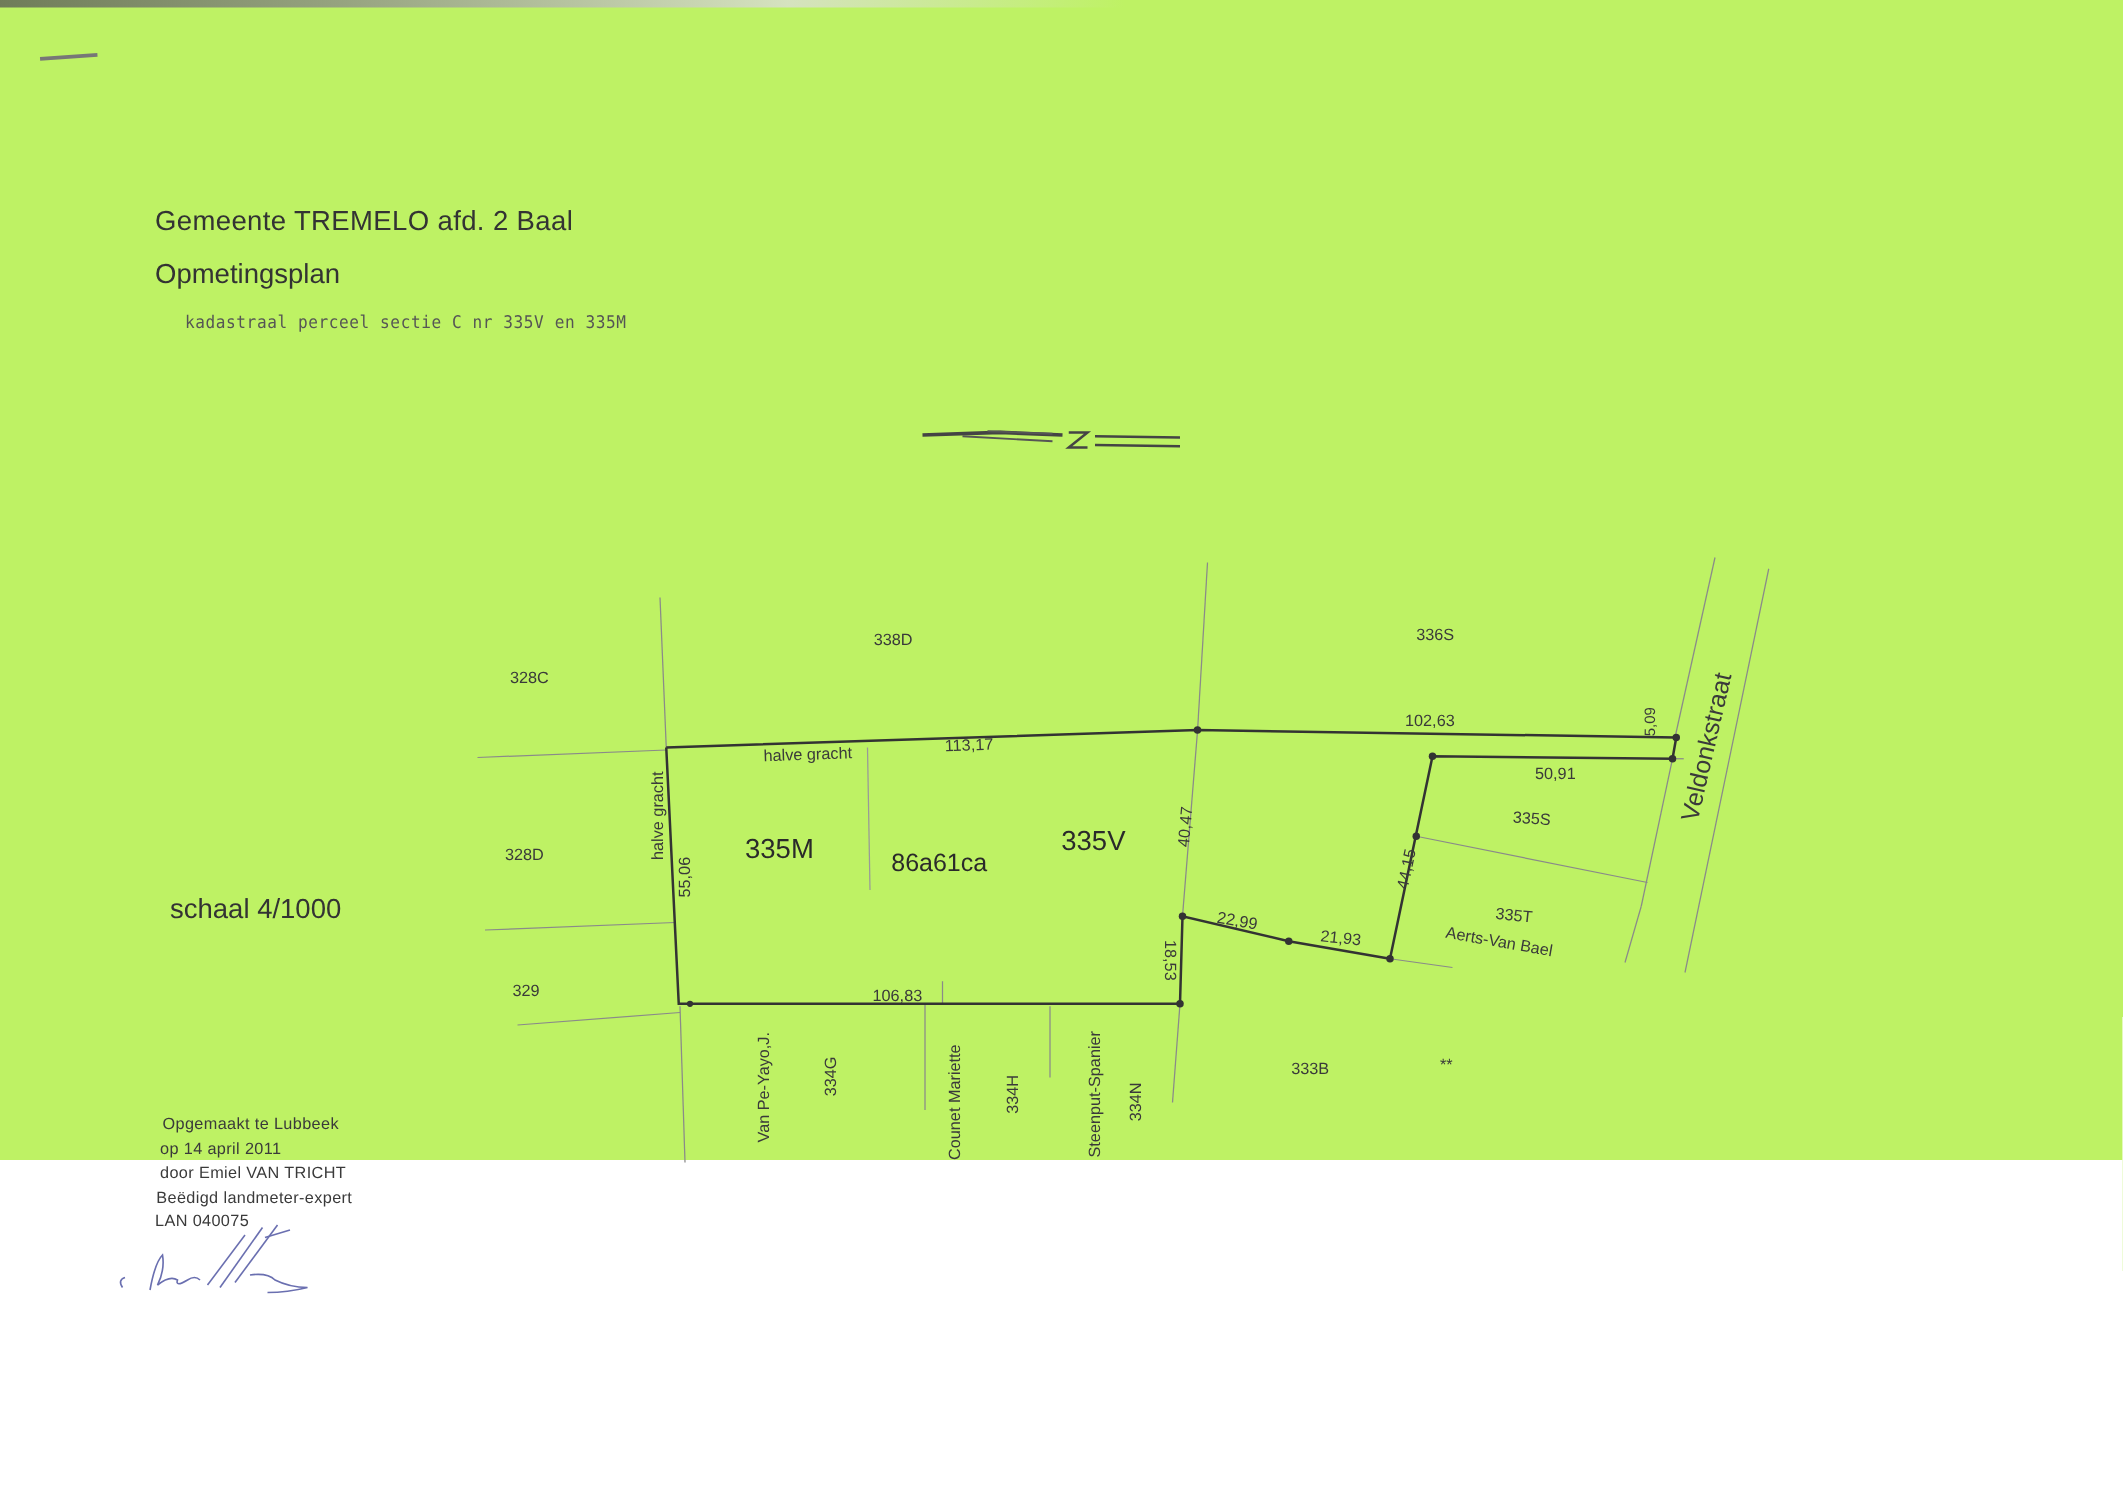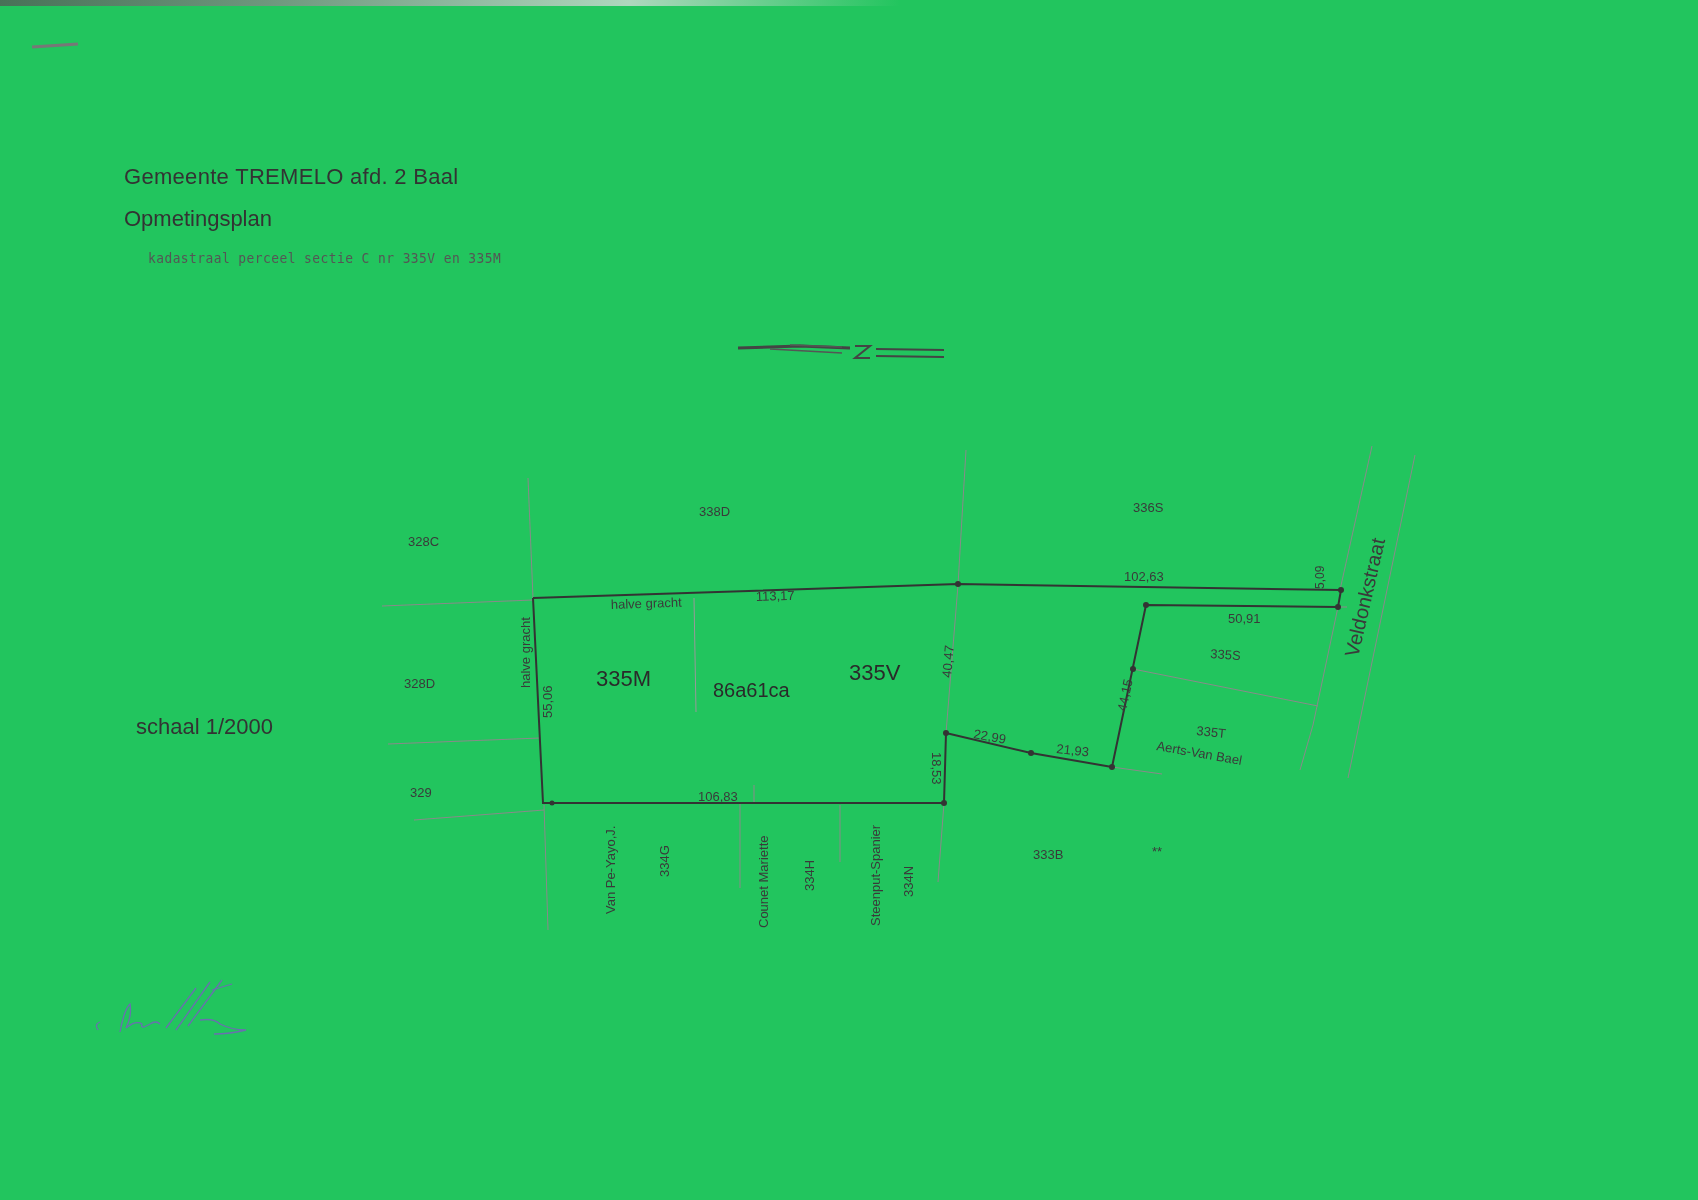--- a/index.html
+++ b/index.html
@@ -12,22 +12,22 @@
       height: 1200px;
       position: relative;
       overflow: hidden;
       font-family: "Liberation Sans", sans-serif;
       color: #2a2a2a;
     }
     .page {
       position: absolute;
       left: 0; top: 0;
       width: 1698px;
-      height: 1200px;
-      background: #22c55e;
+      height: 928px;
+      background: #bef264;
     }
     .scan-edge {
       position: absolute;
       left: 0; top: 0;
       width: 900px; height: 6px;
       background: linear-gradient(to right, #555 0%, #888 30%, #ddd 70%, rgba(255,255,255,0) 100%);
       opacity: 0.75;
     }
     .scan-mark {
       position: absolute;
@@ -97,21 +97,21 @@
 
 <div class="page">
 
   <div class="scan-edge"></div>
   <div class="scan-mark"></div>
 
   <div class="title-1">Gemeente TREMELO afd. 2 Baal</div>
   <div class="title-2">Opmetingsplan</div>
   <div class="subtitle">kadastraal perceel  sectie C nr 335V en 335M</div>
 
-  <div class="scale-label">schaal  1/2000</div>
+  <div class="scale-label">schaal  4/1000</div>
 
   <svg class="plan" viewBox="0 0 1698 1200" xmlns="http://www.w3.org/2000/svg">
 
     <g>
       <path d="M738 348 L800 346 L850 348" stroke="#444" stroke-width="3" fill="none"></path>
       <path d="M770 349 L842 353" stroke="#555" stroke-width="1.5" fill="none"></path>
       <path d="M790 345 L842 347" stroke="#555" stroke-width="1.5" fill="none"></path>
       <path d="M855 346 L870 346 L855 358 L870 358" stroke="#444" stroke-width="2" fill="none"></path>
       <path d="M876 349 L944 350" stroke="#444" stroke-width="2" fill="none"></path>
       <path d="M876 356 L944 357" stroke="#444" stroke-width="2" fill="none"></path>
@@ -203,14 +203,21 @@
       <path d="M98 1030 Q94 1024 100 1022"></path>
       <path d="M120 1032 Q124 1010 130 1004 Q132 1016 126 1028 Q136 1020 142 1024 Q140 1030 150 1024 Q156 1020 160 1024"></path>
       <path d="M166 1028 L196 988"></path>
       <path d="M176 1030 L210 982"></path>
       <path d="M188 1026 L222 980"></path>
       <path d="M200 1020 Q214 1018 220 1024 Q232 1030 246 1030 Q230 1034 214 1034"></path>
       <path d="M212 990 L232 984"></path>
     </g>
   </svg>
 
+  <div class="footer">
+    <div style="padding-left:6px">Opgemaakt  te  Lubbeek</div>
+    <div style="padding-left:4px">op  14  april  2011</div>
+    <div style="padding-left:4px">door  Emiel  VAN  TRICHT</div>
+    <div style="padding-left:1px">Beëdigd  landmeter-expert</div>
+    <div>LAN  040075</div>
+  </div>
 
 </div>
 
 </body></html>

